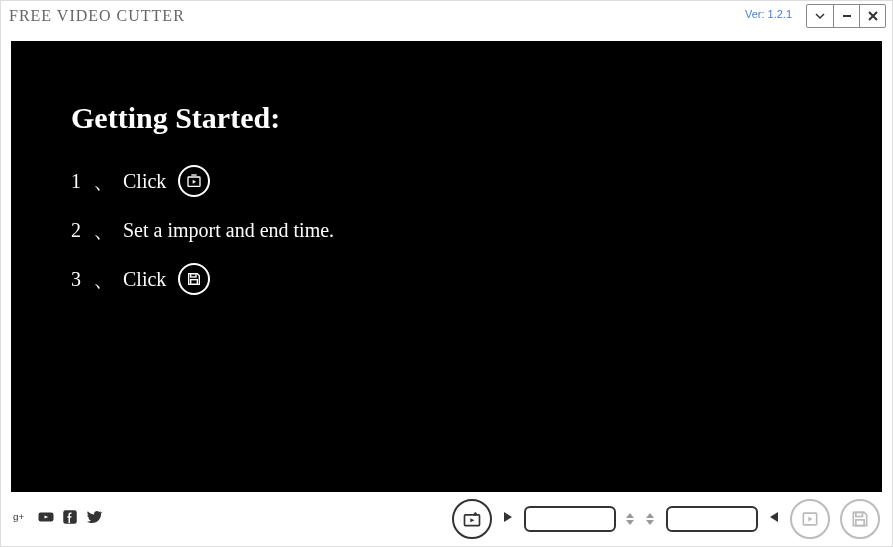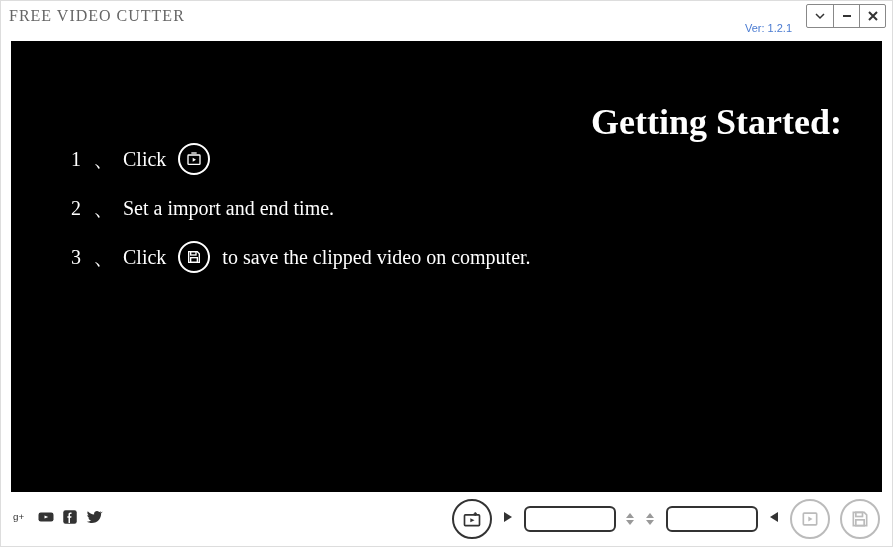--- a/index.html
+++ b/index.html
@@ -1,26 +1,26 @@
 <!DOCTYPE html>
 <html><head>
 <meta charset="utf-8">
 <style>
   * { box-sizing: border-box; margin: 0; padding: 0; }
   html, body { width: 893px; height: 547px; font-family: "Comic Sans MS", "Segoe Script", cursive; background: #fff; overflow: hidden; }
   .window { width: 893px; height: 547px; display: flex; flex-direction: column; border: 1px solid #ddd; }
   .titlebar { height: 30px; display: flex; align-items: center; padding: 12px 8px; position: relative; }
   .title { font-family: "Segoe Script", "Comic Sans MS", cursive; font-size: 16px; color: #666; letter-spacing: 1px; }
-  .version { position: absolute; right: 100px; top: 21px; font-family: Arial, sans-serif; font-size: 11px; color: #4a7bd1; }
+  .version { position: absolute; right: 100px; top: 7px; font-family: Arial, sans-serif; font-size: 11px; color: #4a7bd1; }
   .win-controls { position: absolute; right: 6px; top: 3px; display: flex; border: 1px solid #888; border-radius: 2px; overflow: hidden; }
   .win-btn { width: 26px; height: 22px; display: flex; align-items: center; justify-content: center; border-left: 1px solid #888; cursor: pointer; font-family: Arial, sans-serif; }
   .win-btn:first-child { border-left: none; }
   .win-btn svg { width: 12px; height: 12px; }
   .video-area { flex: 1; margin: 10px 10px 0 10px; background: #000; color: #fff; padding: 60px 40px 40px 60px; font-family: "Segoe Script", "Comic Sans MS", cursive; position: relative; }
-  .gs-heading { font-size: 36px; font-weight: bold; text-align: right; }
+  .gs-heading { font-size: 30px; margin-bottom: 30px; font-weight: bold; }
   .step { font-size: 20px; margin-bottom: 18px; display: flex; align-items: center; gap: 8px; flex-wrap: wrap; }
   .step-num { margin-right: 4px; }
   .inline-icon { width: 32px; height: 32px; border: 2px solid #fff; border-radius: 50%; display: inline-flex; align-items: center; justify-content: center; margin: 0 4px; }
   .inline-icon svg { width: 16px; height: 16px; fill: none; stroke: #fff; stroke-width: 2; }
   .bottom-bar { height: 54px; display: flex; align-items: center; padding: 0 12px; gap: 10px; }
   .social { display: flex; align-items: center; gap: 6px; }
   .social-icon { color: #333; }
   .social-icon svg { width: 18px; height: 18px; fill: #333; }
   .spacer { flex: 1; }
   .controls { display: flex; align-items: center; gap: 10px; }
@@ -89,21 +89,20 @@
       <span class="step-num">3</span>
       <span class="dot">、</span>
       <span>Click</span>
       <span class="inline-icon">
         <svg viewBox="0 0 24 24">
             <path d="M4 4 L17 4 L20 7 L20 20 L4 20 Z"></path>
             <rect x="7" y="4" width="8" height="5"></rect>
             <rect x="7" y="13" width="10" height="7"></rect>
           </svg>
       </span>
-      <span>to save the clipped video on computer.</span>
     </div>
   </div>
 
   <div class="bottom-bar">
     <div class="social">
       <span class="social-icon">
         <svg viewBox="0 0 24 24">
             <text x="0" y="16" font-size="13" font-family="Arial" fill="#333">g+</text>
           </svg>
       </span>

